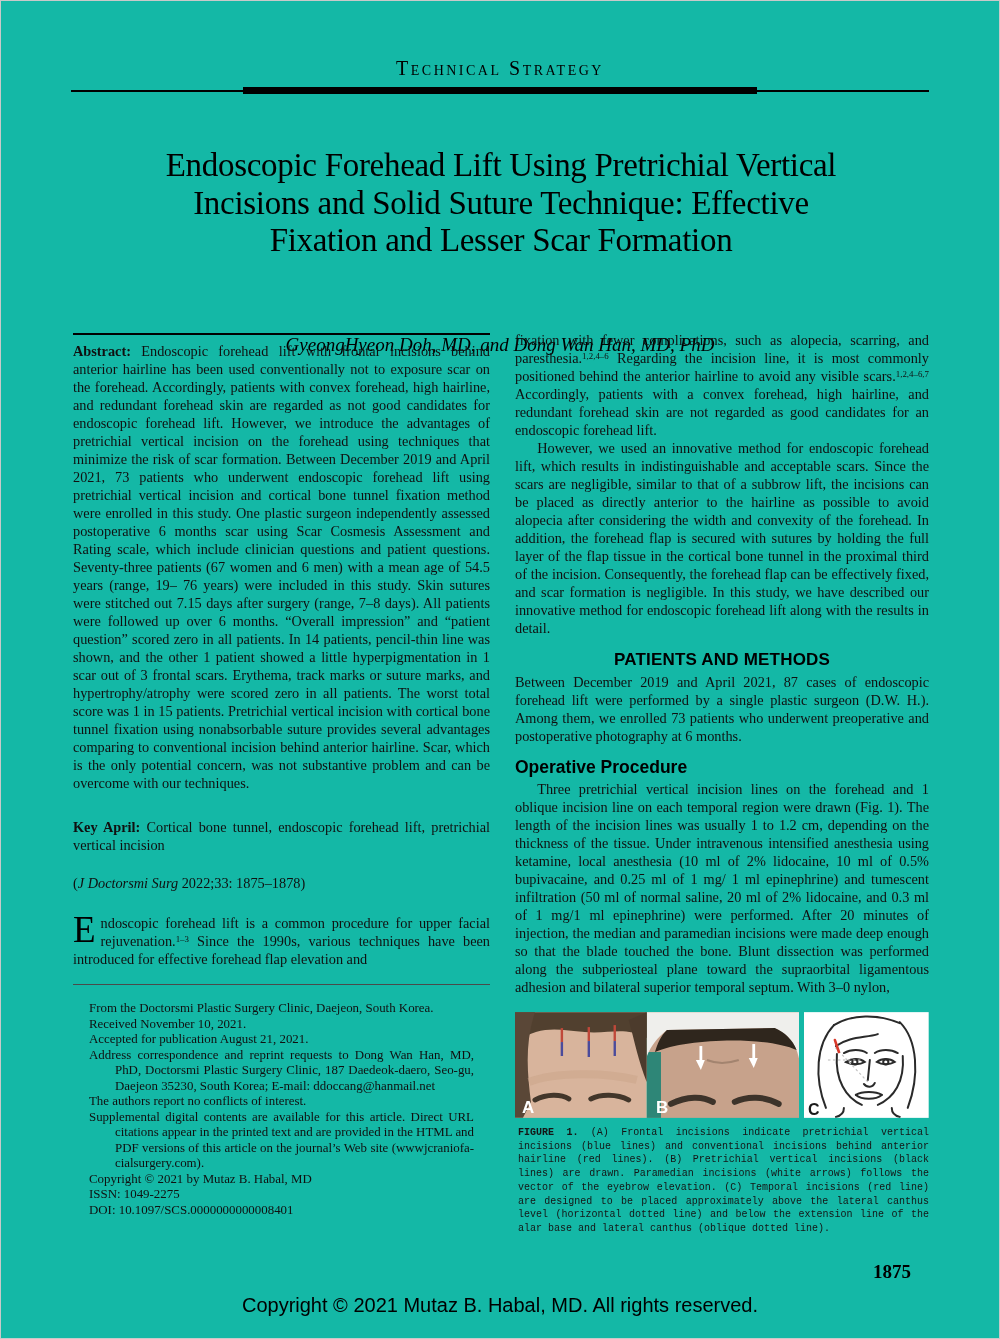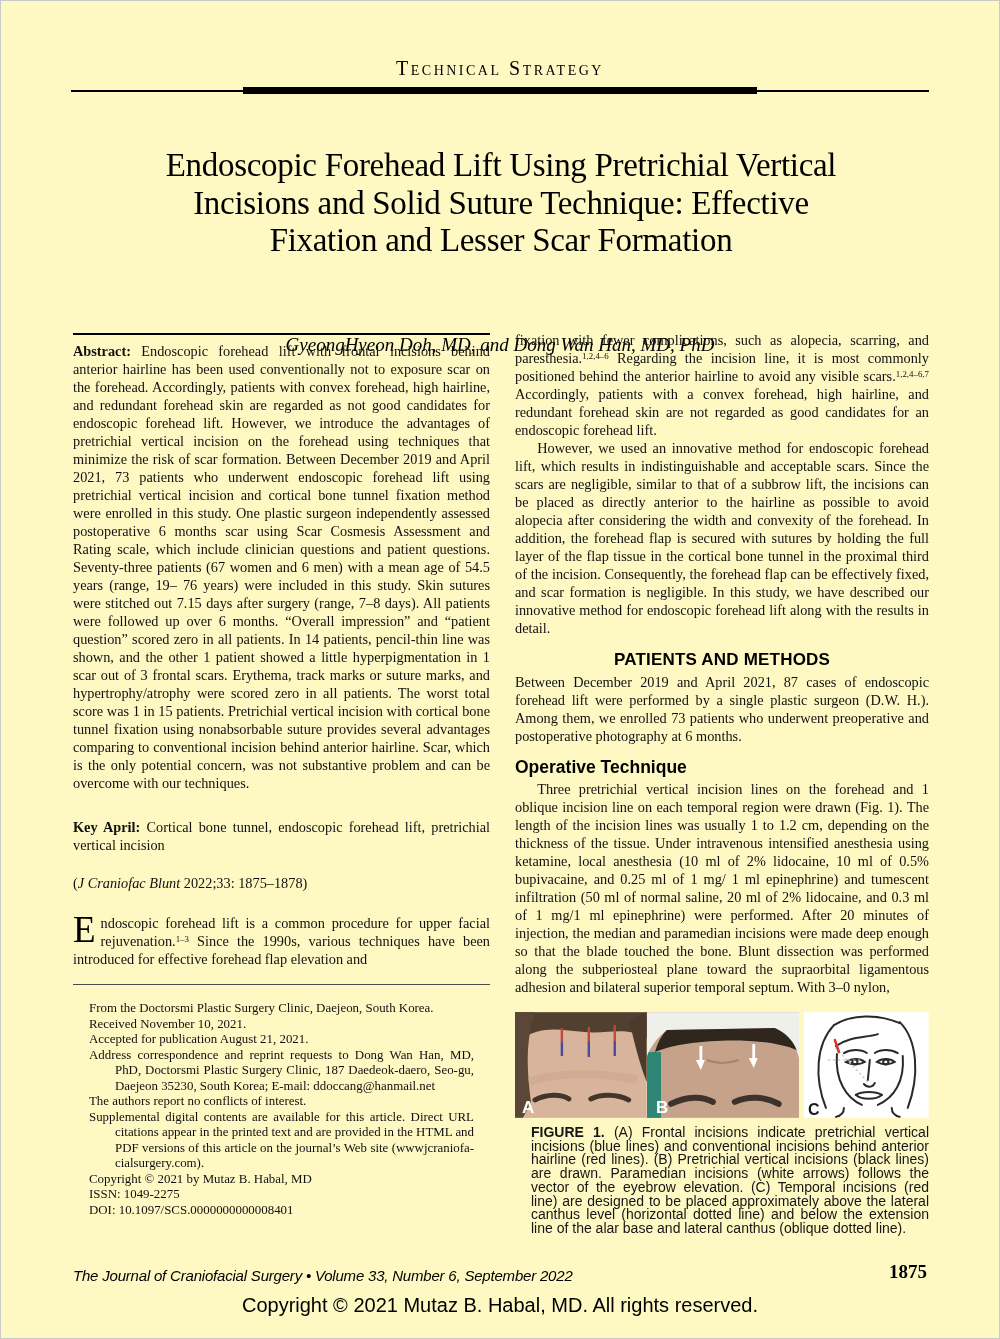--- a/index.html
+++ b/index.html
@@ -1,18 +1,18 @@
 <!DOCTYPE html>
 <html><head>
 <meta charset="utf-8">
 <style>
   html,body{margin:0;padding:0;background:#e9e9e9;}
   .page{
     position:relative;width:1000px;height:1339px;margin:0 auto;
-    background:#fef9c3;border:1px solid #c9c9c9;box-sizing:border-box;
+    background:#14b8a6;border:1px solid #c9c9c9;box-sizing:border-box;
     font-family:"Liberation Serif", serif;color:#101010;overflow:hidden;
   }
   
   .section-label{
     position:absolute;top:56px;left:0;width:100%;text-align:center;
     font-variant:small-caps;font-size:20px;letter-spacing:2.5px;color:#000;
   }
   .rule-wrap{position:absolute;top:86px;left:70px;width:858px;height:8px;}
   .rule-thin{position:absolute;top:3px;left:0;width:100%;height:2px;background:#000;}
   .rule-thick{position:absolute;top:0;left:172px;width:514px;height:7px;background:#000;}
@@ -52,32 +52,32 @@
   .h-sub{
     font-family:"Liberation Sans", sans-serif;font-weight:bold;font-size:17.5px;
     text-align:left;margin:12px 0 2px 0;color:#000;
   }
   
   .figure-block{margin-top:16px;}
   .fig-row{display:flex;align-items:flex-start;}
   .fig-row svg{display:block;}
   .panel-c{margin-left:5px;}
   .fig-caption{
-    font-family:Liberation Sans, sans-serif;font-size:14px;line-height:13.7px;
-    text-align:justify;margin:8px 0 0 16px;color:#151515;
+    font-family:Liberation Mono, monospace;font-size:10px;line-height:13.7px;
+    text-align:justify;margin:8px 0 0 3px;color:#151515;
   }
   .fig-caption b{font-weight:bold;}
   
   .footer-journal{
     position:absolute;left:72px;top:1266px;
     font-family:"Liberation Sans", sans-serif;font-style:italic;font-size:15px;
     letter-spacing:-0.2px;color:#000;
   }
   .footer-page{
-    position:absolute;right:72px;top:1260px;
+    position:absolute;right:88px;top:1260px;
     font-family:"Liberation Serif", serif;font-weight:bold;font-size:19px;color:#000;
   }
   .footer-copyright{
     position:absolute;left:0;top:1293px;width:100%;text-align:center;
     font-family:"Liberation Sans", sans-serif;font-size:20px;color:#000;
   }
 </style>
 </head>
 <body>
 
@@ -95,21 +95,21 @@
     <div>Fixation and Lesser Scar Formation</div>
   </div>
   <div class="authors">GyeongHyeon Doh, MD, and Dong Wan Han, MD, PhD</div>
 
   <div class="col-left">
     <div class="abstract-rule"></div>
     <p class="body-text"><b class="lead">Abstract:</b><span> Endoscopic forehead lift with frontal incisions behind anterior hairline has been used conventionally not to exposure scar on the forehead. Accordingly, patients with convex forehead, high hairline, and redundant forehead skin are regarded as not good candidates for endoscopic forehead lift. However, we introduce the advantages of pretrichial vertical incision on the forehead using techniques that minimize the risk of scar formation. Between December 2019 and April 2021, 73 patients who underwent endoscopic forehead lift using pretrichial vertical incision and cortical bone tunnel fixation method were enrolled in this study. One plastic surgeon independently assessed postoperative 6 months scar using Scar Cosmesis Assessment and Rating scale, which include clinician questions and patient questions. Seventy-three patients (67 women and 6 men) with a mean age of 54.5 years (range, 19– 76 years) were included in this study. Skin sutures were stitched out 7.15 days after surgery (range, 7–8 days). All patients were followed up over 6 months. “Overall impression” and “patient question” scored zero in all patients. In 14 patients, pencil-thin line was shown, and the other 1 patient showed a little hyperpigmentation in 1 scar out of 3 frontal scars. Erythema, track marks or suture marks, and hypertrophy/atrophy were scored zero in all patients. The worst total score was 1 in 15 patients. Pretrichial vertical incision with cortical bone tunnel fixation using nonabsorbable suture provides several advantages comparing to conventional incision behind anterior hairline. Scar, which is the only potential concern, was not substantive problem and can be overcome with our techniques.</span></p>
 
     <p class="body-text mt-kw"><b class="lead">Key April:</b><span> Cortical bone tunnel, endoscopic forehead lift, pretrichial vertical incision</span></p>
 
-    <p class="body-text mt-cit"><span>(</span><i>J Craniofac Blunt</i><span> 2022;33: 1875–1878)</span></p>
+    <p class="body-text mt-cit"><span>(</span><i>J Doctorsmi Surg</i><span> 2022;33: 1875–1878)</span></p>
 
     <p class="body-text mt-intro"><span class="dropcap">E</span><span>ndoscopic forehead lift is a common procedure for upper facial rejuvenation.</span><sup>1–3</sup><span> Since the 1990s, various techniques have been introduced for effective forehead flap elevation and</span></p>
 
     <div class="fn-rule"></div>
     <ul class="footnotes">
       <li>From the Doctorsmi Plastic Surgery Clinic, Daejeon, South Korea.</li>
       <li>Received November 10, 2021.</li>
       <li>Accepted for publication August 21, 2021.</li>
       <li>Address correspondence and reprint requests to Dong Wan Han, MD, PhD, Doctorsmi Plastic Surgery Clinic, 187 Daedeok-daero, Seo-gu, Daejeon 35230, South Korea; E-mail: ddoccang@hanmail.net</li>
       <li>The authors report no conflicts of interest.</li>
@@ -121,21 +121,21 @@
   </div>
 
   <div class="col-right">
     <p class="body-text"><span>fixation with fewer complications, such as alopecia, scarring, and paresthesia.</span><sup>1,2,4–6</sup><span> Regarding the incision line, it is most commonly positioned behind the anterior hairline to avoid any visible scars.</span><sup>1,2,4–6,7</sup><span> Accordingly, patients with a convex forehead, high hairline, and redundant forehead skin are not regarded as good candidates for an endoscopic forehead lift.</span></p>
 
     <p class="body-text indent">However, we used an innovative method for endoscopic forehead lift, which results in indistinguishable and acceptable scars. Since the scars are negligible, similar to that of a subbrow lift, the incisions can be placed as directly anterior to the hairline as possible to avoid alopecia after considering the width and convexity of the forehead. In addition, the forehead flap is secured with sutures by holding the full layer of the flap tissue in the cortical bone tunnel in the proximal third of the incision. Consequently, the forehead flap can be effectively fixed, and scar formation is negligible. In this study, we have described our innovative method for endoscopic forehead lift along with the results in detail.</p>
 
     <h2 class="h-methods">PATIENTS AND METHODS</h2>
     <p class="body-text">Between December 2019 and April 2021, 87 cases of endoscopic forehead lift were performed by a single plastic surgeon (D.W. H.). Among them, we enrolled 73 patients who underwent preoperative and postoperative photography at 6 months.</p>
 
-    <h3 class="h-sub">Operative Technique</h3>
+    <h3 class="h-sub">Operative Procedure</h3>
     <p class="body-text indent">Three pretrichial vertical incision lines on the forehead and 1 oblique incision line on each temporal region were drawn (Fig. 1). The length of the incision lines was usually 1 to 1.2 cm, depending on the thickness of the tissue. Under intravenous intensified anesthesia using ketamine, local anesthesia (10 ml of 2% lidocaine, 10 ml of 0.5% bupivacaine, and 0.25 ml of 1 mg/ 1 ml epinephrine) and tumescent infiltration (50 ml of normal saline, 20 ml of 2% lidocaine, and 0.3 ml of 1 mg/1 ml epinephrine) were performed. After 20 minutes of injection, the median and paramedian incisions were made deep enough so that the blade touched the bone. Blunt dissection was performed along the subperiosteal plane toward the supraorbital ligamentous adhesion and bilateral superior temporal septum. With 3–0 nylon,</p>
 
     <div class="figure-block">
       <div class="fig-row">
 
         <svg width="132" height="106" viewBox="0 0 132 106">
           <rect x="0" y="0" width="132" height="106" fill="#d8b49c"></rect>
           <path d="M0,0 L132,0 L132,26 C110,14 96,22 70,20 C44,18 28,12 0,30 Z" fill="#51402f"></path>
           <path d="M0,0 L20,0 C10,30 12,60 16,90 L8,106 L0,106 Z" fill="#5a4737"></path>
           <path d="M132,0 L132,70 C124,50 120,30 114,8 Z" fill="#4c3b2c"></path>
@@ -194,17 +194,16 @@
           <path d="M64,70 L30,34" stroke="#c4c4c4" stroke-width="1.2" stroke-dasharray="2.5,2.5" fill="none"></path>
           <path d="M31,28 L35,40" stroke-width="2.6" fill="none" stroke-linecap="round" stroke="#d93a2b"></path>
           <text x="4" y="103" font-family="Liberation Sans, sans-serif" font-size="16" font-weight="bold" fill="#1a1a1a">C</text>
         </svg>
       </div>
 
       <p class="fig-caption"><b>FIGURE 1.</b><span> (A) Frontal incisions indicate pretrichial vertical incisions (blue lines) and conventional incisions behind anterior hairline (red lines). (B) Pretrichial vertical incisions (black lines) are drawn. Paramedian incisions (white arrows) follows the vector of the eyebrow elevation. (C) Temporal incisions (red line) are designed to be placed approximately above the lateral canthus level (horizontal dotted line) and below the extension line of the alar base and lateral canthus (oblique dotted line).</span></p>
     </div>
   </div>
 
-  <div class="footer-journal">The Journal of Craniofacial Surgery • Volume 33, Number 6, September 2022</div>
   <div class="footer-page">1875</div>
   <div class="footer-copyright">Copyright © 2021 Mutaz B. Habal, MD. All rights reserved.</div>
 
 </div>
 
 </body></html>

